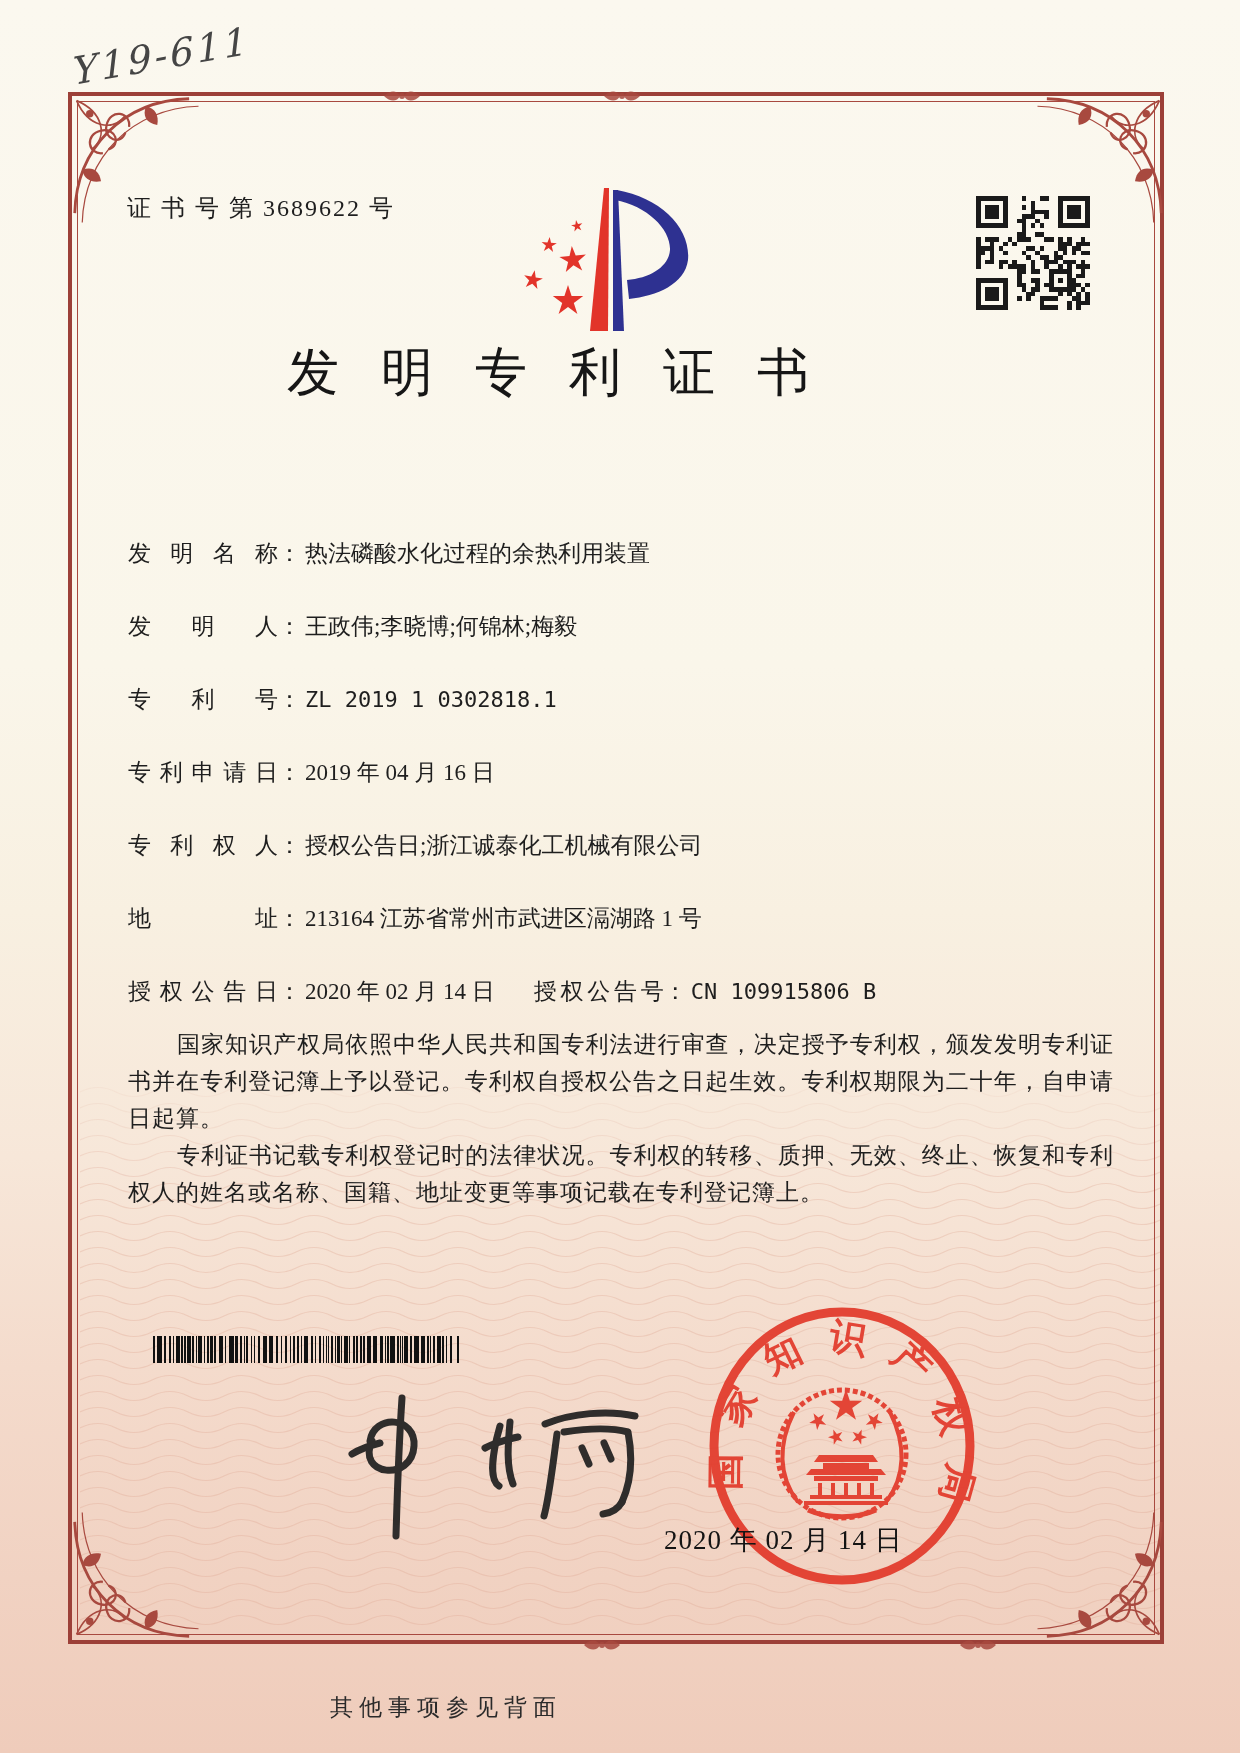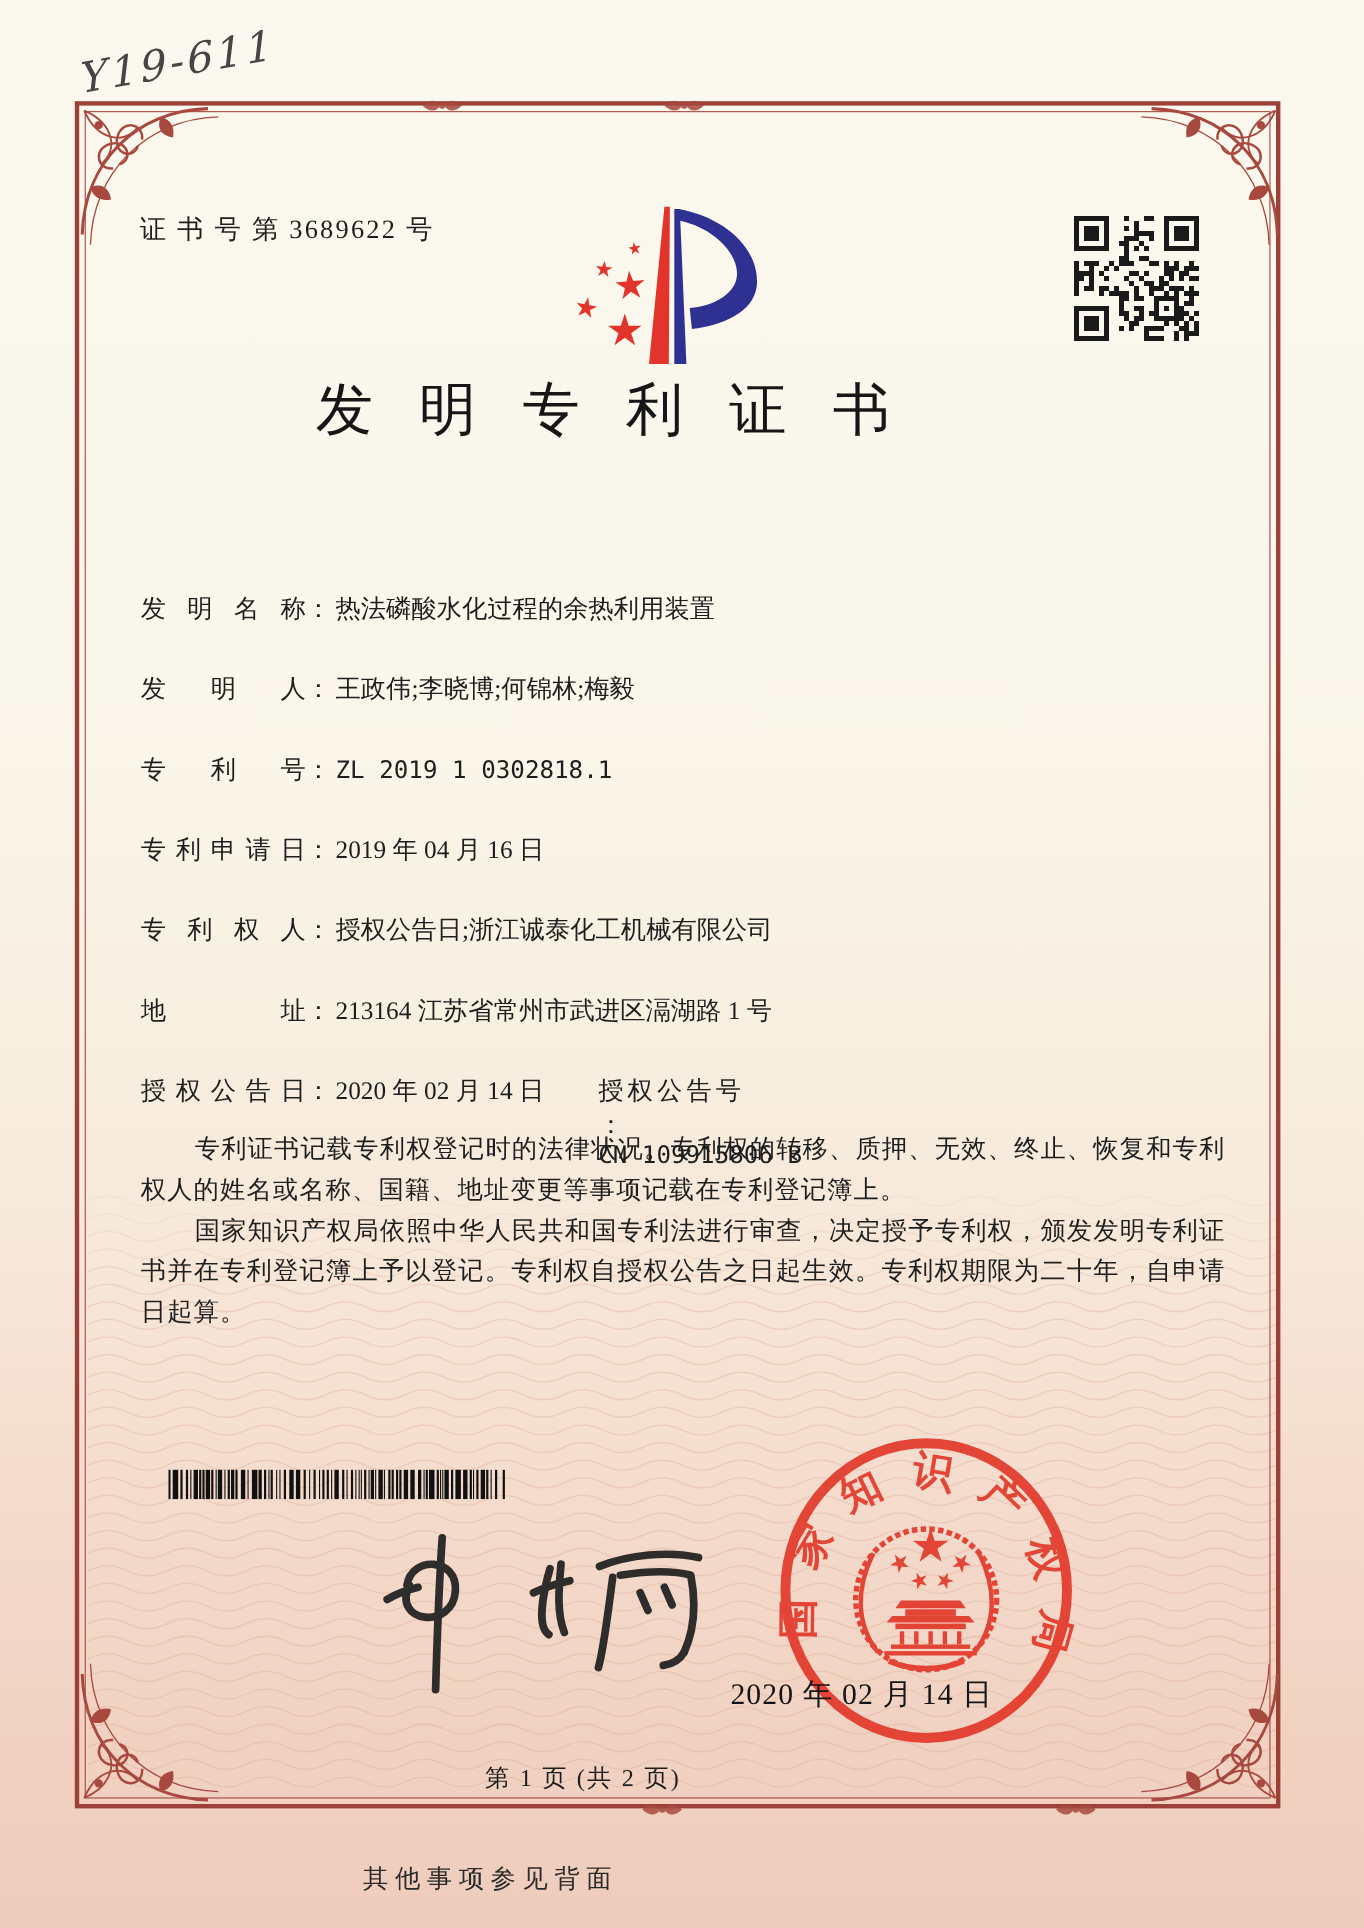--- a/index.html
+++ b/index.html
@@ -16,21 +16,21 @@
   .edge-motif{position:absolute;z-index:2;}
   .annotation{position:absolute;left:72px;top:34px;z-index:3;font-family:"DejaVu Serif",serif;
     font-style:italic;font-size:38px;color:#454545;letter-spacing:3px;transform:rotate(-10deg) skewX(-6deg);}
   .cert-no{position:absolute;left:127px;top:192px;font-size:24px;letter-spacing:2px;z-index:3;}
   .logo{position:absolute;left:505px;top:168px;z-index:3;}
   .qr{position:absolute;left:976px;top:196px;z-index:3;}
   .title{position:absolute;left:287px;top:338px;font-size:52px;font-weight:400;letter-spacing:42px;z-index:3;color:#161616;white-space:nowrap;}
   .fields{position:absolute;left:128px;top:538px;z-index:3;font-size:23px;}
   .frow{display:flex;height:30px;margin-bottom:43px;align-items:baseline;}
   .fpair{display:flex;align-items:baseline;}
-  .fpair.second{margin-left:49px;flex-direction:column;}
+  .fpair.second{margin-left:39px;}
   .flabel{display:inline-block;width:150px;text-align:justify;text-align-last:justify;}
   .fpair.second .flabel{width:130px;}
   .fcolon{display:inline-block;width:27px;}
   .fvalue{white-space:pre;}
   .mono{font-family:"DejaVu Sans Mono",monospace;font-size:22px;text-align:center;}
   .paras{position:absolute;left:128px;top:1026px;width:986px;z-index:3;font-size:23px;line-height:37px;text-align:justify;letter-spacing:1px;}
   .paras p{margin:0;text-indent:49px;}
   .waves{position:absolute;left:80px;top:1086px;z-index:1;}
   .barcode{position:absolute;left:153px;top:1336px;z-index:3;}
   .director{position:absolute;left:151px;top:1428px;z-index:4;font-family:"Liberation Sans",sans-serif;font-weight:700;font-size:29px;letter-spacing:9px;color:#262626;}
@@ -421,22 +421,22 @@
         </div>
         <div class="fpair second">
           <span class="flabel">授权公告号</span>
           <span class="fcolon">：</span>
           <span class="fvalue mono">CN 109915806 B</span>
         </div>
       </div>
     </div>
 
   <div class="paras" id="paras">
+      <p>国家知识产权局依照中华人民共和国专利法进行审查，决定授予专利权，颁发发明专利证书并在专利登记簿上予以登记。专利权自授权公告之日起生效。专利权期限为二十年，自申请日起算。</p>
       <p>专利证书记载专利权登记时的法律状况。专利权的转移、质押、无效、终止、恢复和专利权人的姓名或名称、国籍、地址变更等事项记载在专利登记簿上。</p>
-      <p>国家知识产权局依照中华人民共和国专利法进行审查，决定授予专利权，颁发发明专利证书并在专利登记簿上予以登记。专利权自授权公告之日起生效。专利权期限为二十年，自申请日起算。</p>
     </div>
 
   <svg class="barcode" id="barcode" width="307" height="27">
       <rect x="0" y="0" width="2" height="27" fill="#111"></rect>
       <rect x="4" y="0" width="5" height="27" fill="#111"></rect>
       <rect x="11" y="0" width="2" height="27" fill="#111"></rect>
       <rect x="16" y="0" width="2" height="27" fill="#111"></rect>
       <rect x="20" y="0" width="1" height="27" fill="#111"></rect>
       <rect x="23" y="0" width="4" height="27" fill="#111"></rect>
       <rect x="28" y="0" width="2" height="27" fill="#111"></rect>
@@ -554,16 +554,15 @@
       <rect x="98" y="197" width="84" height="4"></rect>
     </g>
     <g fill="none" stroke="#e23a2b" stroke-width="4">
       <path d="M88,108 C72,140 72,172 92,198"></path>
       <path d="M184,108 C200,140 200,172 180,198"></path>
       <path d="M102,206 C122,215 150,215 170,206" stroke-width="5"></path>
     </g>
   </svg>
   <div class="seal-date">2020 年 02 月 14 日</div>
 
-  <div class="page-info">第 1 页 (共 2 页)</div>
   <div class="back-note">其他事项参见背面</div>
 
 </div>
 
 </body></html>

